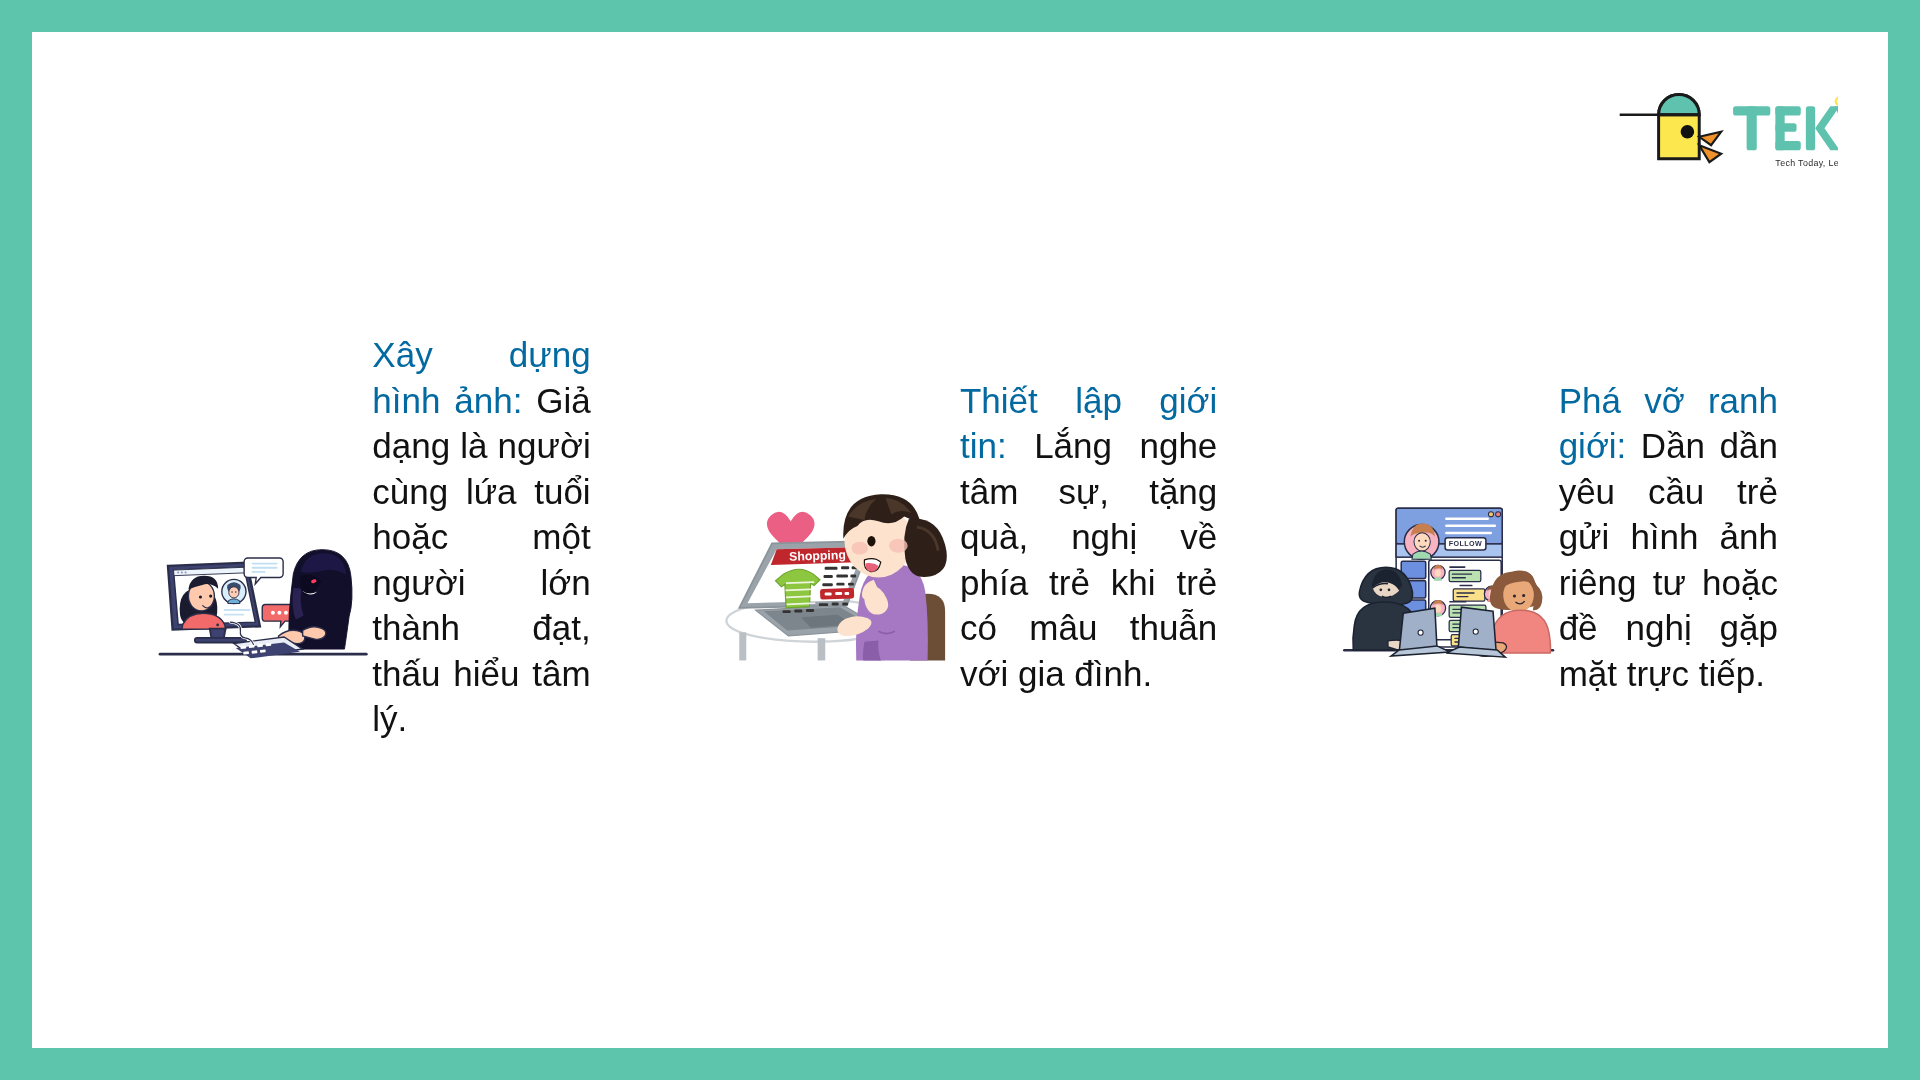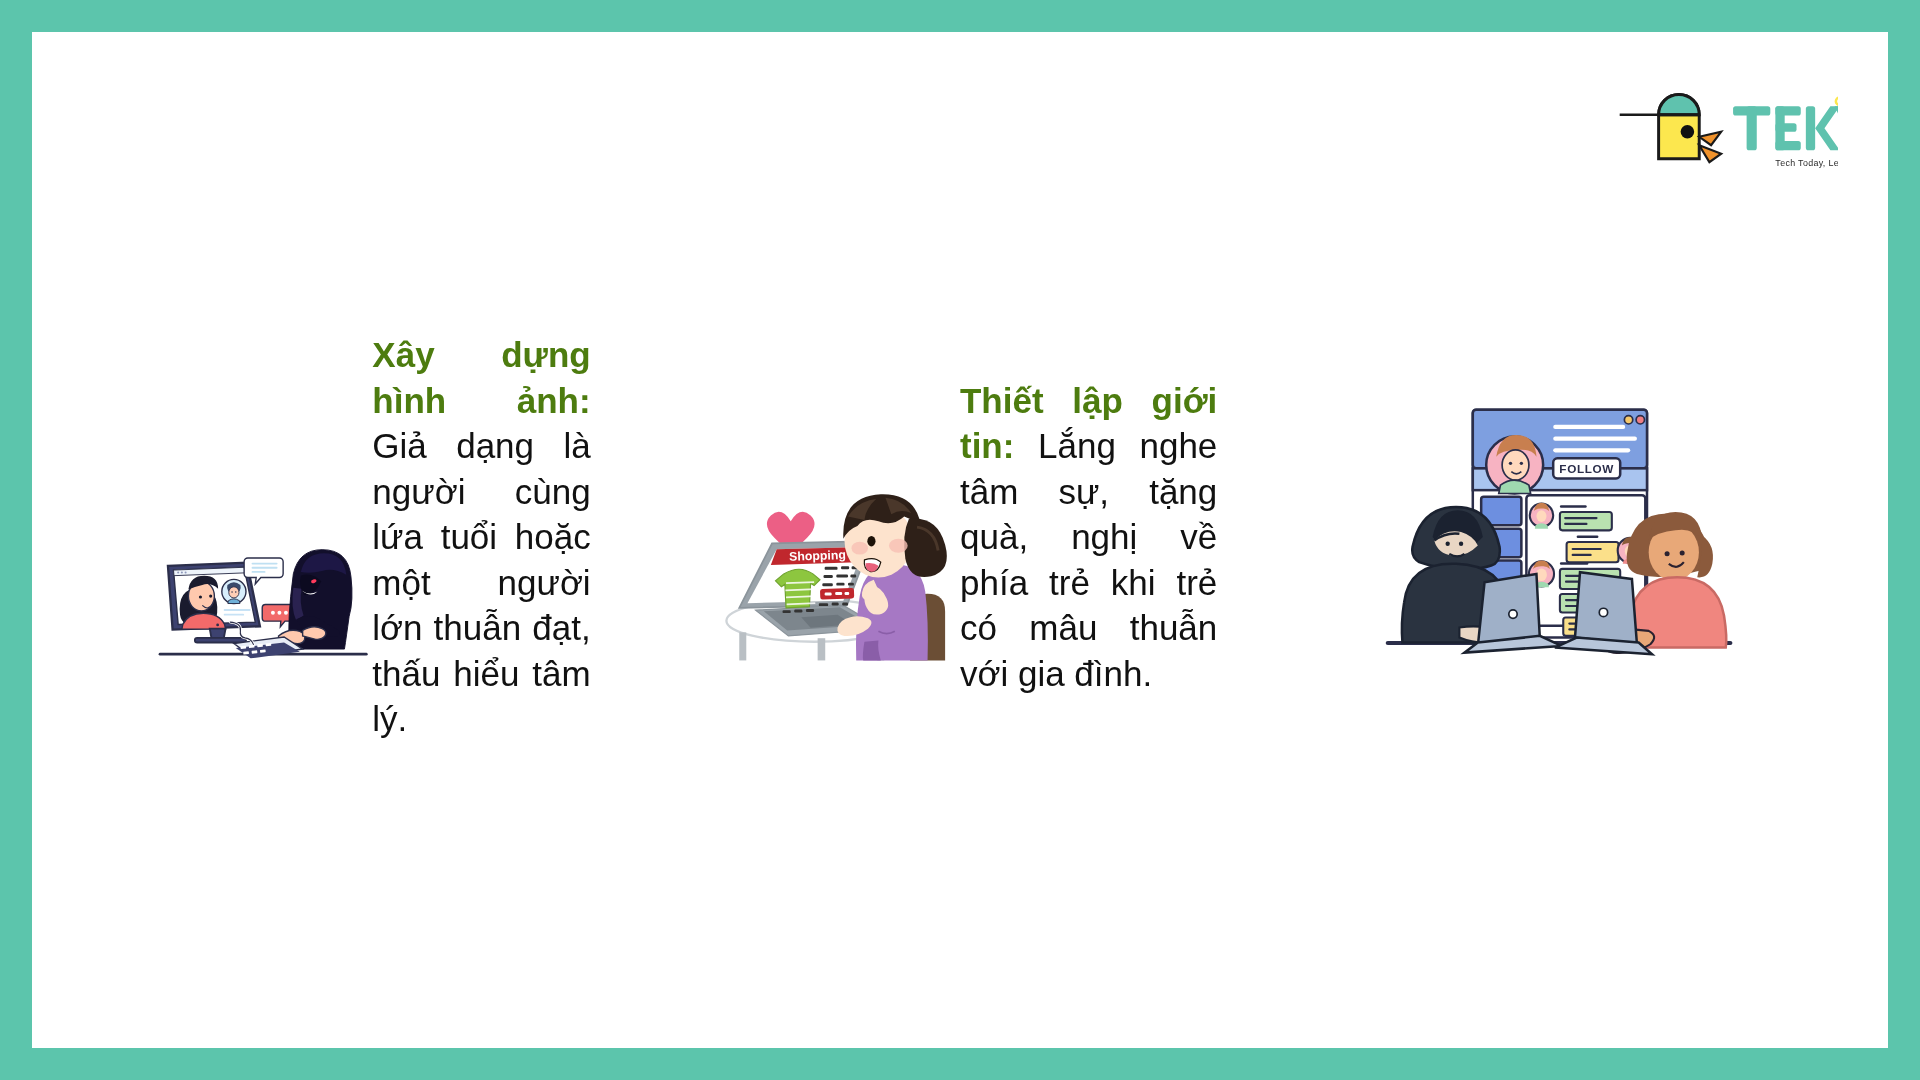--- a/index.html
+++ b/index.html
@@ -73,21 +73,21 @@
   .body-text{
     width:100%;
     font-size:35px;
     line-height:1.30;
     color:#111111;
     text-align:justify;
     text-align-last:left;
     font-weight:400;
     hyphens:none;
   }
-  .body-text b{font-weight:700;color:#4d7c0f;}
+  .body-text b{font-weight:400;color:#0369a1;}
 </style>
 </head>
 <body>
 
 <div class="slide">
   <div class="card">
 
     <div class="header">
 
 
@@ -199,21 +199,21 @@
               <rect x="210" y="228" width="12" height="6" rx="1" transform="rotate(-6 210 228)"></rect>
               <rect x="228" y="226" width="12" height="6" rx="1" transform="rotate(-6 228 226)"></rect>
             </g>
 
             <path d="M164 166 q24 2 22 18 q-2 14 10 16 q14 2 18 14" fill="none" stroke="#ffffff" stroke-width="6" stroke-linecap="round"></path>
             <path d="M164 166 q24 2 22 18 q-2 14 10 16 q14 2 18 14" fill="none" stroke="#2b2e4a" stroke-width="2.5" stroke-linecap="round"></path>
           </svg>
         </div>
 
         <div class="body-text">
-          <b>Xây dựng hình ảnh:</b><span> Giả dạng là người cùng lứa tuổi hoặc một người lớn thuẫn đạt, thấu hiểu tâm lý.</span>
+          <b>Xây dựng hình ảnh:</b><span> Giả dạng là người cùng lứa tuổi hoặc một người lớn thành đạt, thấu hiểu tâm lý.</span>
         </div>
       </div>
 
       <div class="col col-2">
         <div class="art">
           <svg viewBox="0 0 440 300" xmlns="http://www.w3.org/2000/svg">
 
             <path d="M150 62 q-16 -26 -34 -10 q-16 16 6 38 l28 28 28 -28 q22 -22 6 -38 q-18 -16 -34 10z" fill="#ec5f85"></path>
 
             <ellipse cx="190" cy="232" rx="150" ry="36" fill="#ffffff" stroke="#cfd4d8" stroke-width="4"></ellipse>
@@ -393,17 +393,20 @@
             <path d="M346 204 q10 8 18 -2" fill="none" stroke="#2b2230" stroke-width="2.5"></path>
             <path d="M300 264 q10 -44 56 -44 q48 0 56 46 q4 26 2 38 h-118 q-2 -18 4 -40z" fill="#f0867f" stroke="#c96a64" stroke-width="3"></path>
             <path d="M300 282 q-22 6 -28 16 q-6 10 8 12 q26 2 44 -10 q10 -10 -2 -16z" fill="#e8a878" stroke="#2b2230" stroke-width="2.5"></path>
 
             <path d="M302 222 l-62 -8 -6 78 74 8z" fill="#9fb0c8" stroke="#1b2230" stroke-width="3"></path>
             <path d="M310 298 l-74 -6 -26 12 116 8z" fill="#b8c6da" stroke="#1b2230" stroke-width="3"></path>
             <circle cx="268" cy="262" r="5" fill="#ffffff" stroke="#1b2230" stroke-width="2"></circle>
           </svg>
         </div>
 
+        <div class="body-text">
+          <b>Phá vỡ ranh giới:</b><span> Dần dần yêu cầu trẻ gửi hình ảnh riêng tư hoặc đề nghị gặp mặt trực tiếp.</span>
+        </div>
       </div>
 
     </div>
   </div>
 </div>
 
 </body></html>

